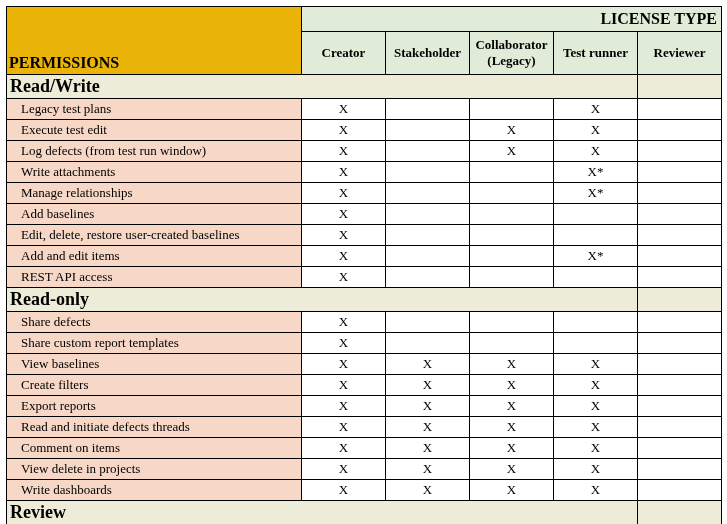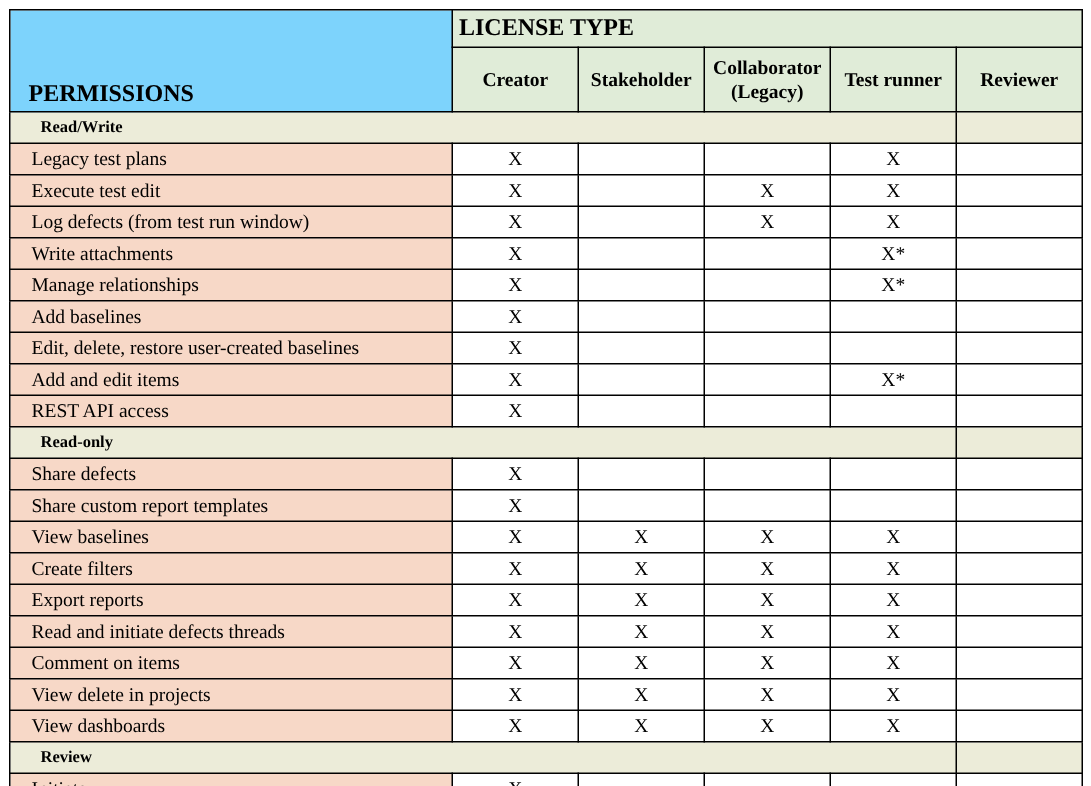--- a/index.html
+++ b/index.html
@@ -18,45 +18,45 @@
   th, td {
     border: 1px solid #000;
     padding: 1px 4px;
     vertical-align: middle;
     height: 18px;
   }
   col.perm { width: 295px; }
   col.lic  { width: 84px; }
   .hdr-license {
     background: #e0ecd8;
-    text-align: left;
+    text-align: right;
     font-weight: bold;
     font-size: 16px;
     height: 22px;
   }
   .hdr-perm {
-    background: #7dd3fc;
+    background: #eab308;
     font-weight: bold;
     font-size: 16px;
     vertical-align: bottom;
-    padding: 2px 12px;
+    padding: 2px 2px;
   }
   .hdr-col {
     background: #e0ecd8;
     font-weight: bold;
     text-align: center;
     font-size: 13px;
     height: 40px;
     line-height: 1.2;
   }
   .section-label {
     background: #ececd9;
     font-weight: bold;
-    font-size: 11px;
-    padding-left: 20px;
+    font-size: 18px;
+    padding-left: 3px;
   }
   .section-right {
     background: #ececd9;
   }
   .perm-cell {
     background: #f7d8c7;
     padding-left: 14px;
   }
   .mark {
     text-align: center;
@@ -224,21 +224,21 @@
       </tr>
       <tr>
         <td class="perm-cell">View delete in projects</td>
         <td class="mark">X</td>
         <td class="mark">X</td>
         <td class="mark">X</td>
         <td class="mark">X</td>
         <td class="mark"></td>
       </tr>
       <tr>
-        <td class="perm-cell">View dashboards</td>
+        <td class="perm-cell">Write dashboards</td>
         <td class="mark">X</td>
         <td class="mark">X</td>
         <td class="mark">X</td>
         <td class="mark">X</td>
         <td class="mark"></td>
       </tr>
       <tr>
         <td class="section-label" colspan="5">Review</td>
         <td class="section-right"></td>
       </tr>

